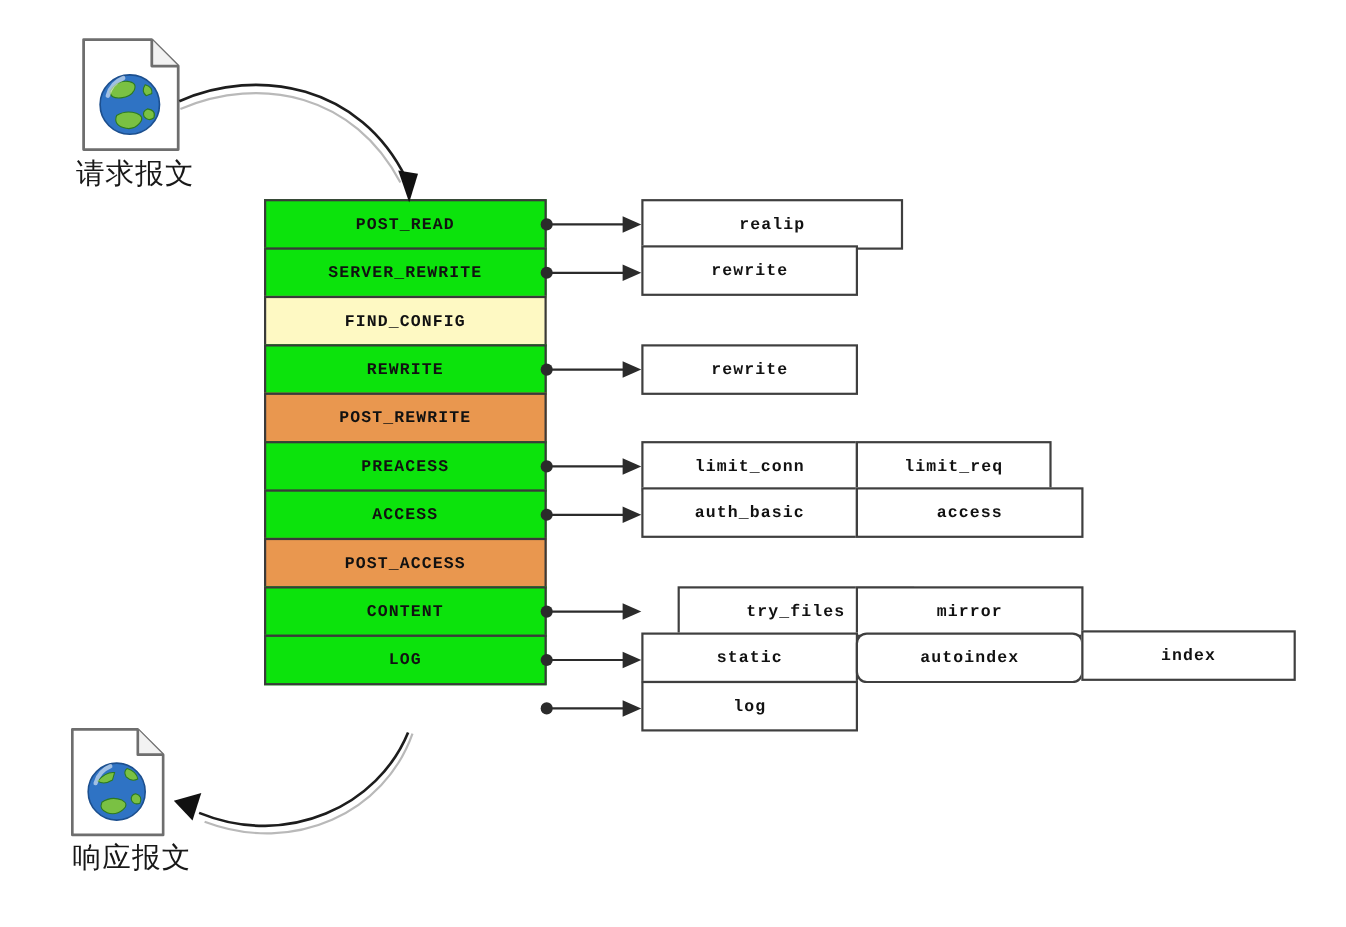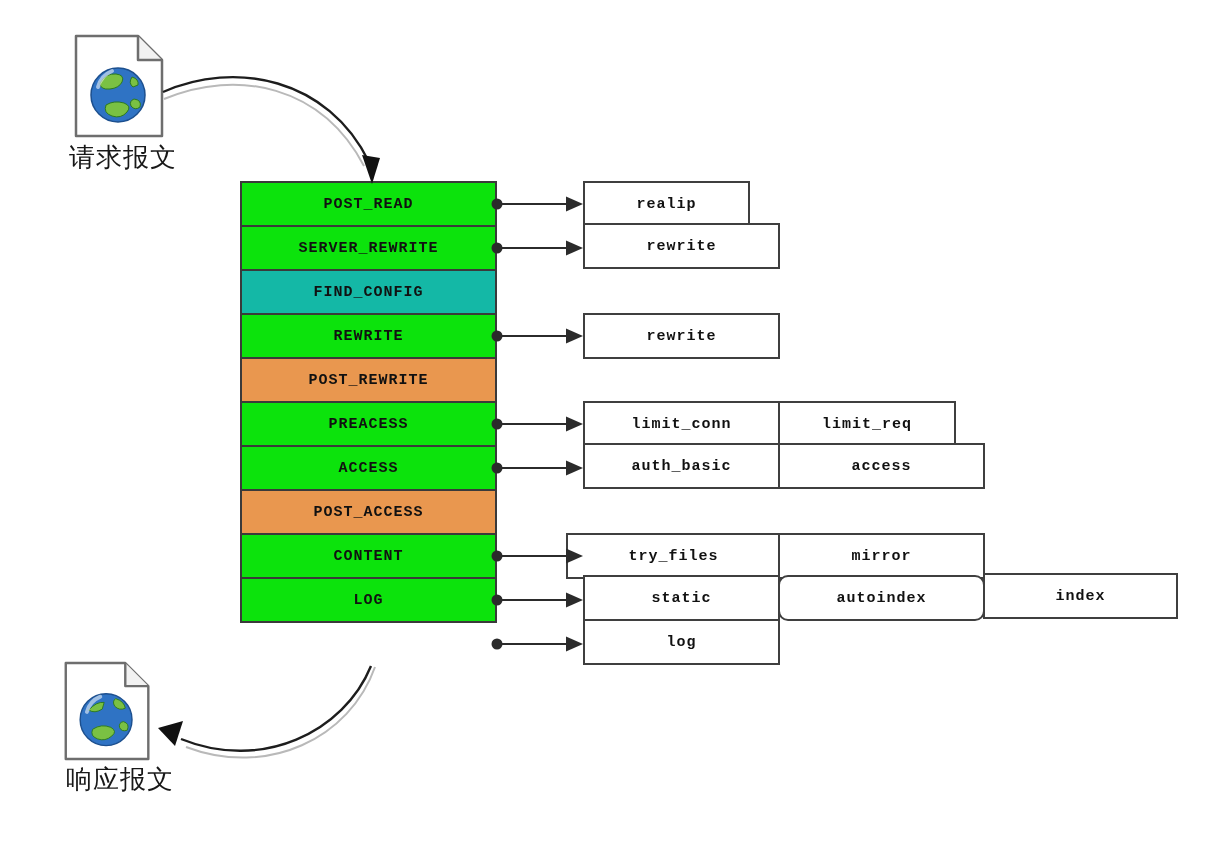--- a/index.html
+++ b/index.html
@@ -123,39 +123,39 @@
         <path d="M64 66 q8 1 6 8 q-5 4 -9 -1 q-2 -5 3 -7 Z" fill="#7ac143" stroke="#2d7a1f" stroke-width="1"></path>
         <path d="M28 54 a24 24 0 0 1 14 -16" fill="none" stroke="#ffffff" stroke-opacity="0.55" stroke-width="4" stroke-linecap="round"></path>
       </g>
     </svg>
   </div>
   <div class="icon-label" style="left:53px;top:140px;">请求报文</div>
 
   <div id="phase-stack">
       <div class="phase-row phase-green" style="background: rgb(12, 227, 12);">POST_READ</div>
       <div class="phase-row phase-green" style="background: rgb(12, 227, 12);">SERVER_REWRITE</div>
-      <div class="phase-row phase-orange" style="background: #14b8a6;">FIND_CONFIG</div>
+      <div class="phase-row phase-orange" style="background: #fef9c3;">FIND_CONFIG</div>
       <div class="phase-row phase-green" style="background: rgb(12, 227, 12);">REWRITE</div>
       <div class="phase-row phase-orange" style="background: rgb(233, 151, 79);">POST_REWRITE</div>
       <div class="phase-row phase-green" style="background: rgb(12, 227, 12);">PREACESS</div>
       <div class="phase-row phase-green" style="background: rgb(12, 227, 12);">ACCESS</div>
       <div class="phase-row phase-orange" style="background: rgb(233, 151, 79);">POST_ACCESS</div>
       <div class="phase-row phase-green" style="background: rgb(12, 227, 12); font-family: Liberation Mono, monospace;">CONTENT</div>
       <div class="phase-row phase-green" style="background: rgb(12, 227, 12);">LOG</div>
     </div>
 
   <div id="modules">
-      <div class="module-box" style="left: 583px; top: 181px; width: 167px;">realip</div>
+      <div class="module-box" style="left: 583px; top: 181px; width: 238px;">realip</div>
       <div class="module-box" style="left: 583px; top: 223px; width: 197px;">rewrite</div>
       <div class="module-box" style="left: 583px; top: 313px; width: 197px;">rewrite</div>
       <div class="module-box" style="left: 583px; top: 401px; width: 197px;">limit_conn</div>
       <div class="module-box" style="left: 778px; top: 401px; width: 178px;">limit_req</div>
       <div class="module-box" style="left: 583px; top: 443px; width: 197px;">auth_basic</div>
       <div class="module-box" style="left: 778px; top: 443px; width: 207px;">access</div>
-      <div class="module-box" style="left: 566px; top: 533px; width: 215px;">try_files</div>
+      <div class="module-box" style="left: 616px; top: 533px; width: 215px;">try_files</div>
       <div class="module-box" style="left: 778px; top: 533px; width: 207px;">mirror</div>
       <div class="module-box" style="left: 583px; top: 575px; width: 197px;">static</div>
       <div class="module-box" style="left: 778px; top: 575px; width: 207px; border-radius: 10px;">autoindex</div>
       <div class="module-box" style="left: 983px; top: 573px; width: 195px;">index</div>
       <div class="module-box" style="left: 583px; top: 619px; width: 197px;">log</div>
     </div>
 
   <div class="doc-icon" style="left:60px;top:660px;">
     <svg width="96" height="104" viewBox="0 0 100 108" xmlns="http://www.w3.org/2000/svg">
       <g>

